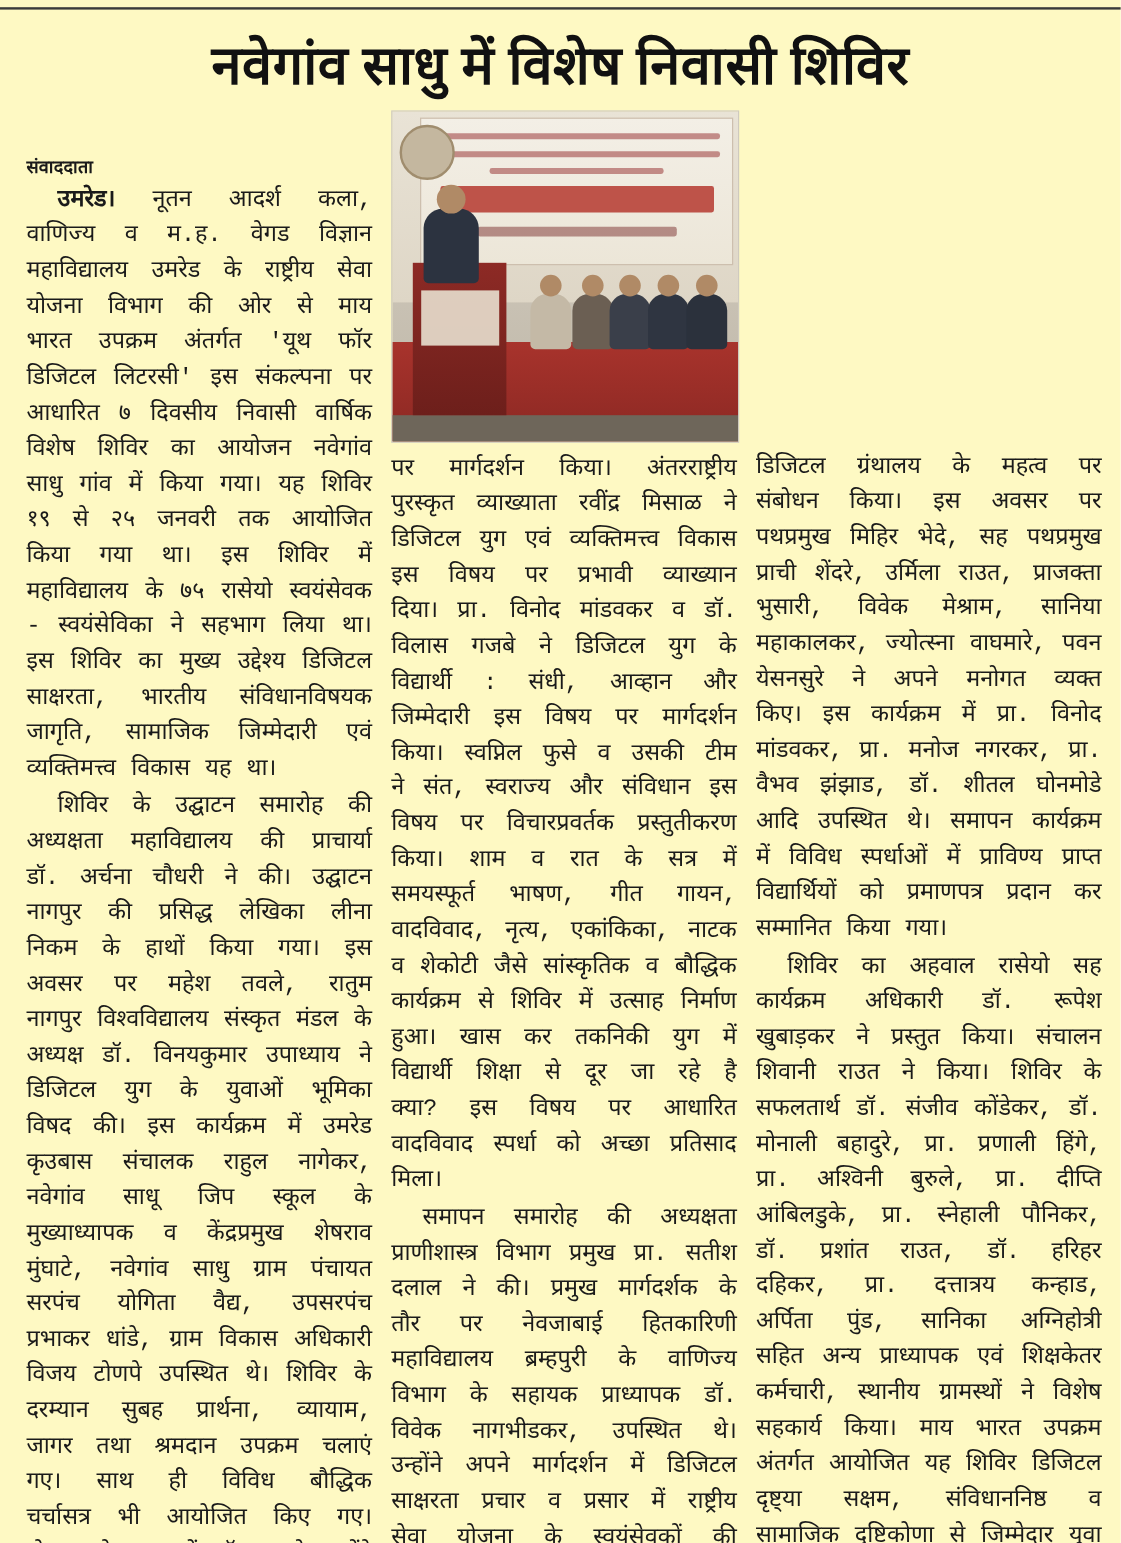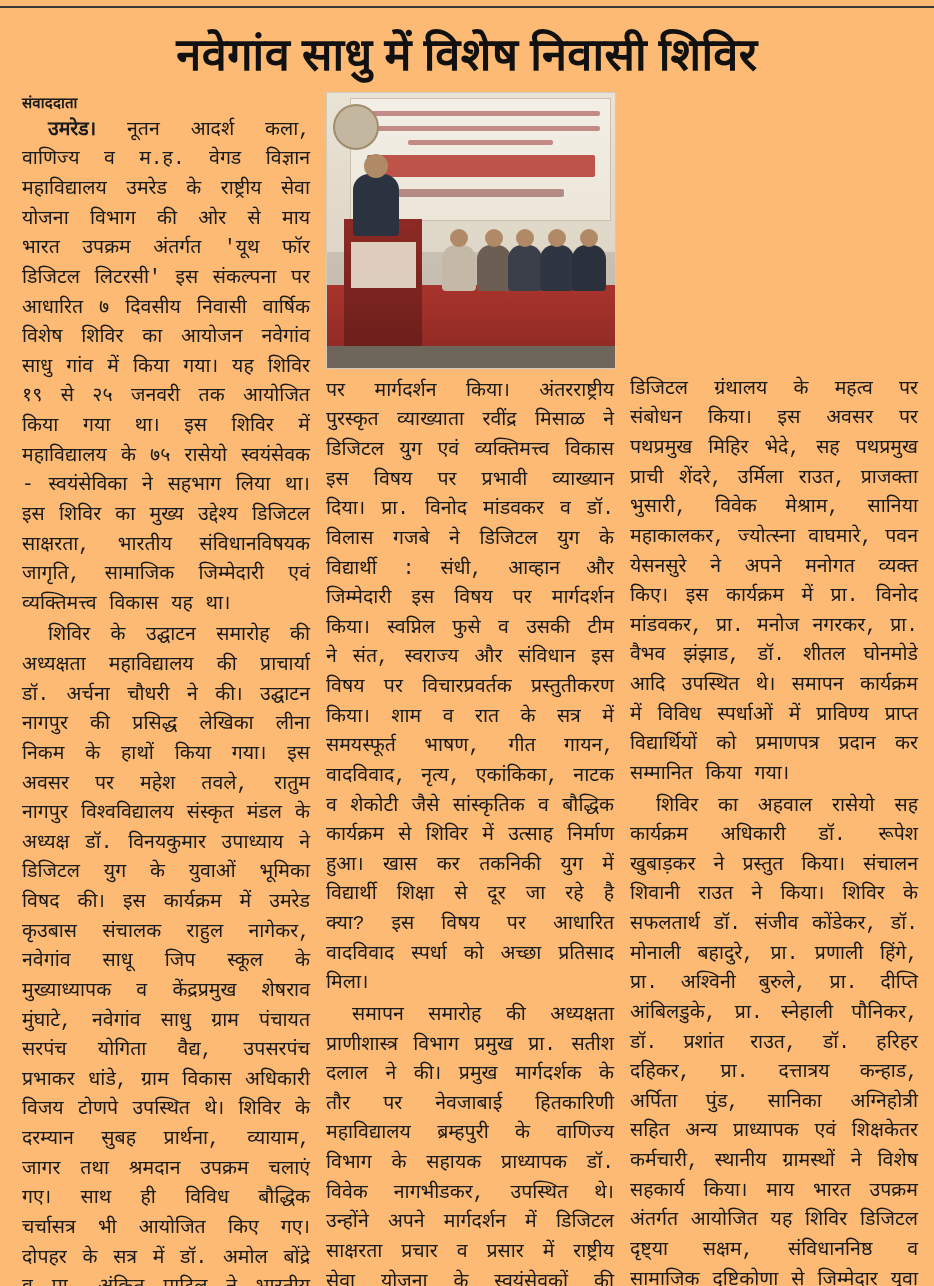--- a/index.html
+++ b/index.html
@@ -14,21 +14,21 @@
     color: #1a1a1a;
     overflow: hidden;
     position: relative;
   }
   .page {
     position: relative;
     width: 934px;
     height: 1286px;
     box-sizing: border-box;
     padding: 14px 22px 10px 22px;
-    background: #fdba74;
+    background: #fef9c3;
   }
   .top-rule {
     position: absolute;
     top: 6px;
     left: 0;
     width: 934px;
     height: 2px;
     background: #3a3a3a;
   }
   .headline {
@@ -49,20 +49,21 @@
   }
   .col {
     width: 288px;
     flex: 0 0 288px;
   }
   .byline {
     font-weight: bold;
     font-size: 15px;
     margin-bottom: 4px;
     letter-spacing: 0.2px;
+    margin-top: 36px;
   }
   p.body {
     font-size: 19.5px;
     line-height: 1.52;
     text-align: justify;
     text-justify: inter-word;
     margin: 0 0 2px 0;
     word-spacing: 1px;
     font-family: Liberation Mono, monospace;
   }

